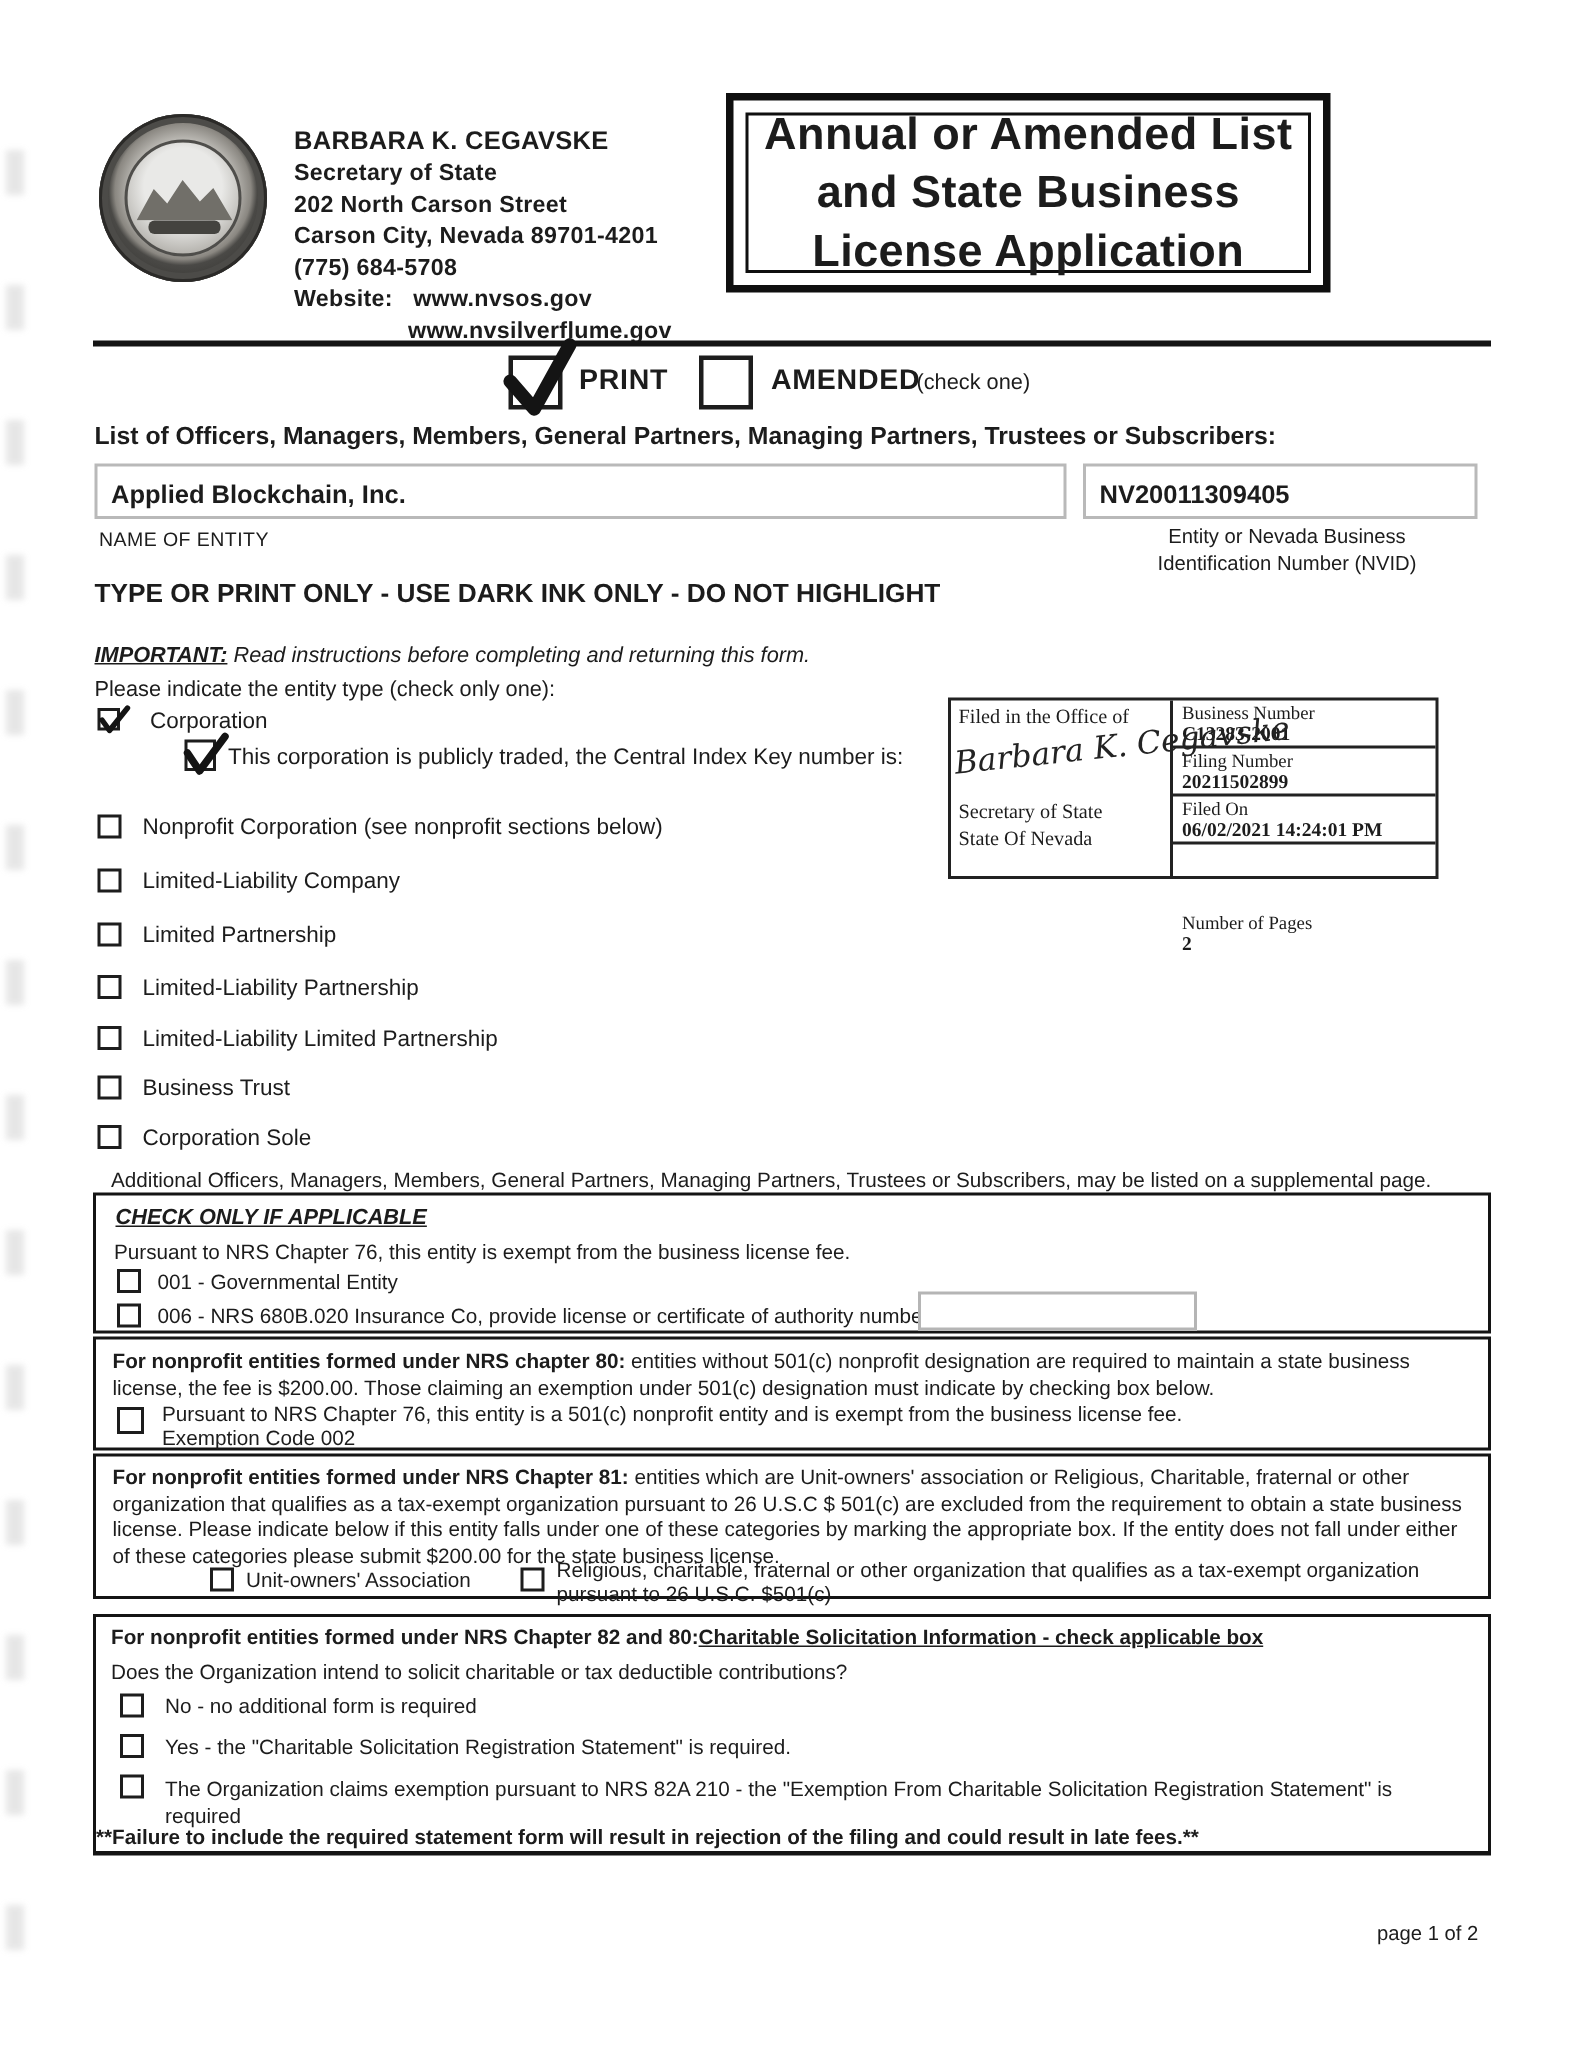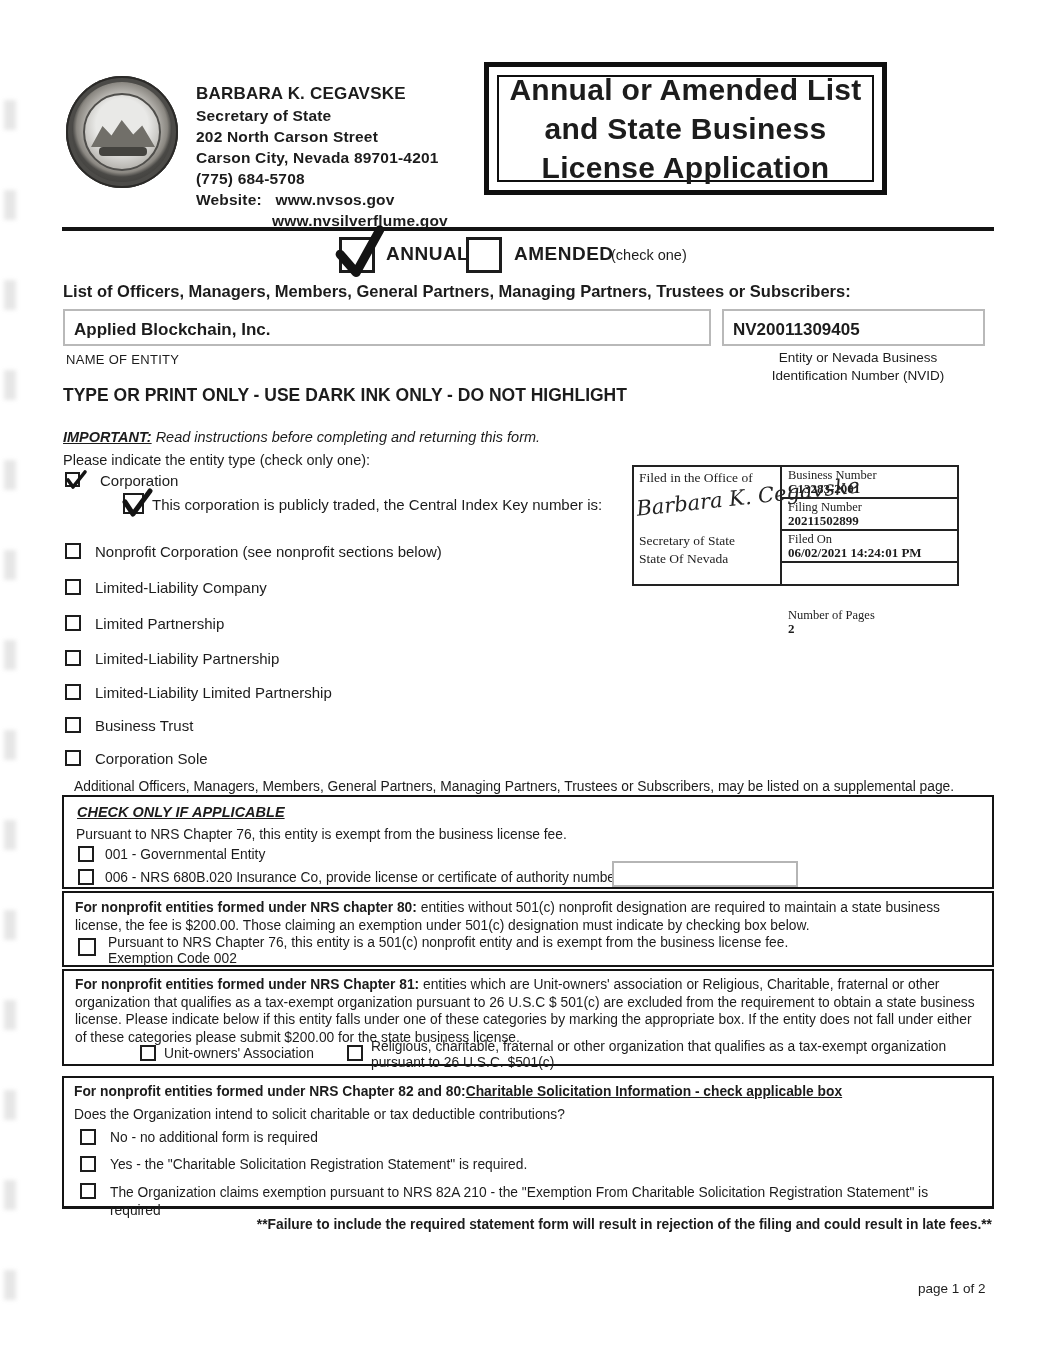--- a/index.html
+++ b/index.html
@@ -102,21 +102,21 @@
     </div>
   </div>
 
   <div class="abs rule"></div>
 
   <div class="checkbox cb-big checked" style="left:339px; top:237px;">
     <svg style="left:-8px; top:-16px;" width="54" height="56" viewBox="0 0 54 56">
       <path d="M6 28 L20 48 L48 8" stroke="#141414" stroke-width="9" fill="none" stroke-linecap="round" stroke-linejoin="round" transform="rotate(-6 27 28)"></path>
     </svg>
   </div>
-  <div class="abs b" style="left:386px; top:243px; font-size:19px; letter-spacing:.5px;">ANNUAL</div>
+  <div class="abs b" style="left:386px; top:243px; font-size:19px; letter-spacing:.5px;">PRINT</div>
   <div class="checkbox cb-big" style="left:466px; top:237px;">
     
   </div>
   <div class="abs b" style="left:514px; top:243px; font-size:19px; letter-spacing:.5px;">AMENDED</div>
   <div class="abs" style="left:611px; top:247px; font-size:14.5px;">(check one)</div>
 
   <div class="abs b" style="left:63px; top:282px; font-size:16.5px;">List of Officers, Managers, Members, General Partners, Managing Partners, Trustees or Subscribers:</div>
 
   <div class="field-box" style="left:63px; top:309px; width:648px; height:37px;">
     <div class="field-val">Applied Blockchain, Inc.</div>
@@ -231,33 +231,33 @@
     </div>
     <div class="checkbox cb-sm" style="left:76px; top:74px;"></div>
     <div style="position:absolute; left:100px; top:75px;">Unit-owners' Association</div>
     <div class="checkbox cb-sm" style="left:283px; top:74px;"></div>
     <div style="position:absolute; left:307px; top:68px; line-height:15.5px;">
       <div>Religious, charitable, fraternal or other organization that qualifies as a tax-exempt organization</div>
       <div>pursuant to 26 U.S.C. $501(c)</div>
     </div>
   </div>
 
-  <div class="secbox" style="top:1076px; height:133px; border-bottom-width:3px;">
+  <div class="secbox" style="top:1076px; height:161px; border-bottom-width:3px;">
     <div style="position:absolute; left:10px; top:6px;">
       <span class="b">For nonprofit entities formed under NRS Chapter 82 and 80:</span><span class="b" style="text-decoration:underline;">Charitable Solicitation Information - check applicable box</span>
     </div>
     <div style="position:absolute; left:10px; top:29px;">Does the Organization intend to solicit charitable or tax deductible contributions?</div>
 
     <div class="checkbox cb-sm" style="left:16px; top:51px;"></div>
     <div style="position:absolute; left:46px; top:52px;">No - no additional form is required</div>
 
     <div class="checkbox cb-sm" style="left:16px; top:78px;"></div>
     <div style="position:absolute; left:46px; top:79px;">Yes - the "Charitable Solicitation Registration Statement" is required.</div>
 
     <div class="checkbox cb-sm" style="left:16px; top:105px;"></div>
     <div class="wrap" style="position:absolute; left:46px; top:106px; width:862px;">The Organization claims exemption pursuant to NRS 82A 210 - the "Exemption From Charitable Solicitation Registration Statement" is required</div>
 
-    <div class="b" style="position:absolute; left:0; top:139px; width:100%; text-align:right;">**Failure to include the required statement form will result in rejection of the filing and could result in late fees.**</div>
+    <div class="b" style="position:absolute; left:0; top:139px; width:100%; text-align:left;">**Failure to include the required statement form will result in rejection of the filing and could result in late fees.**</div>
   </div>
 
   <div class="abs footer">page 1 of 2</div>
 
 </div>
 
 </body></html>

